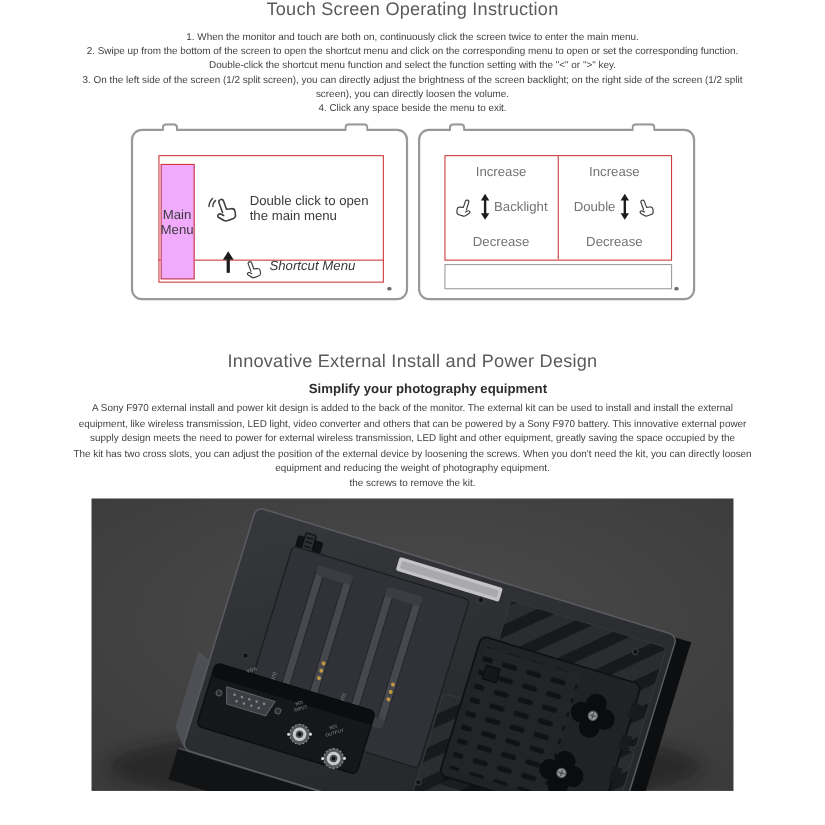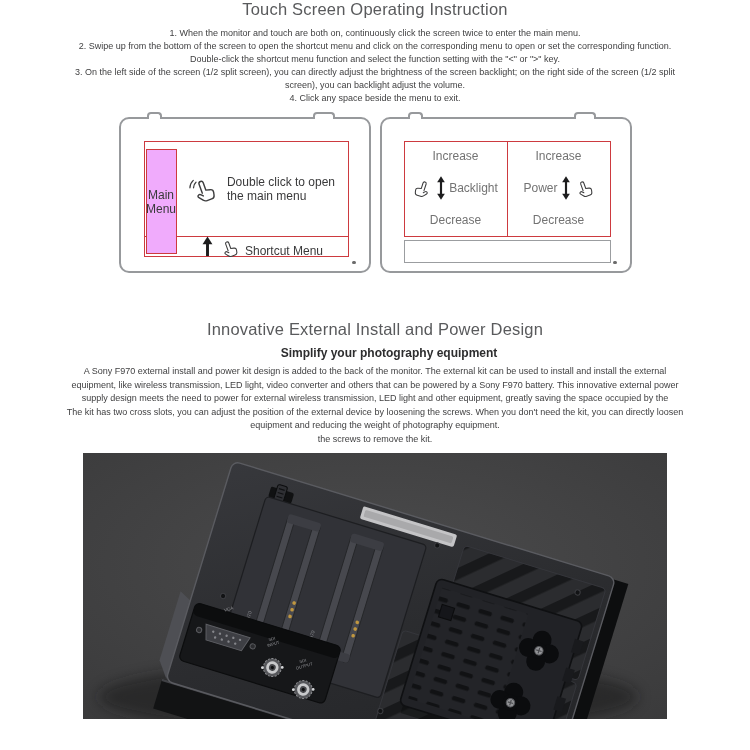--- a/index.html
+++ b/index.html
@@ -15,21 +15,21 @@
   .tab { position:absolute; top:-7px; height:7px; background:#fff; border:2px solid #97999c; border-bottom:none; border-radius:4px 4px 0 0; }
   .tab.a { left:26px; width:15px; }
   .tab.b { right:34px; width:22px; }
   .ab { position:absolute; }
   .red-outer { left:23px; top:22px; width:205px; height:116px; border:1.5px solid #cd3a3f; }
   .red-col   { left:25px; top:30px; width:31px; height:105px; border:1.5px solid #cd3a3f; display:flex; align-items:center; justify-content:center; background:#f0abfc; }
   .menu-txt  { font-size:12px; line-height:14px; color:#3a3a3b; text-align:center; }
   .red-hline { left:23px; top:117px; width:205px; border-top:1.5px solid #cd3a3f; }
   .dbl { left:58px; top:26px; width:168px; height:88px; display:flex; align-items:center; justify-content:center; gap:10px; }
   .dbl .txt { font-size:12px; line-height:14.5px; color:#3a3a3b; }
-  .shortcut { left:56px; top:115px; width:172px; height:24px; display:flex; align-items:flex-end; justify-content:center; gap:6px; font-size:12px; color:#3a3a3b; }
+  .shortcut { left:56px; top:115px; width:172px; height:24px; display:flex; align-items:flex-start; justify-content:center; gap:6px; font-size:12px; color:#3a3a3b;font-style:italic; }
   .pdot { width:3.5px; height:3.5px; border-radius:50%; background:#6b6b6b; right:13px; bottom:7px; }
 
   .red-box { left:22px; top:22px; width:207px; height:96px; border:1.5px solid #cd3a3f; display:flex; }
   .cell { flex:1; display:flex; flex-direction:column; align-items:center; justify-content:space-between;
           padding:7px 0 9px; font-size:12px; color:#737373; }
   .cell.first { border-right:1.5px solid #cd3a3f; }
   .cell .mid { display:flex; align-items:center; gap:3px; }
   .gray-bar { left:22px; top:121px; width:207px; height:23px; border:1.5px solid #9b9da0; }
 
   .i-hand { width:20px; height:20px; transform:rotate(-20deg); }
@@ -70,21 +70,21 @@
   </defs>
 </svg>
 
 <div class="sec1">
   <div class="sec-title">Touch Screen Operating Instruction</div>
   <div class="instr">
     <div class="line">1. When the monitor and touch are both on, continuously click the screen twice to enter the main menu.</div>
     <div class="line">2. Swipe up from the bottom of the screen to open the shortcut menu and click on the corresponding menu to open or set the corresponding function.</div>
     <div class="line">Double-click the shortcut menu function and select the function setting with the "&lt;" or "&gt;" key.</div>
     <div class="line">3. On the left side of the screen (1/2 split screen), you can directly adjust the brightness of the screen backlight; on the right side of the screen (1/2 split</div>
-    <div class="line">screen), you can backlight adjust the volume.</div>
+    <div class="line">screen), you can directly loosen the volume.</div>
     <div class="line">4. Click any space beside the menu to exit.</div>
   </div>
 
   <div class="diagrams">
 
     <div class="monitor">
       <i class="tab a"></i>
       <i class="tab b"></i>
       <div class="ab red-outer"></div>
       <div class="ab red-hline"></div>
@@ -129,21 +129,21 @@
             <svg class="i-varrow" viewBox="0 0 12 30">
                 <use href="#varrowg"></use>
               </svg>
             <span>Backlight</span>
           </span>
           <span>Decrease</span>
         </div>
         <div class="cell">
           <span>Increase</span>
           <span class="mid">
-            <span>Power</span>
+            <span>Double</span>
             <svg class="i-varrow" viewBox="0 0 12 30">
                 <use href="#varrowg"></use>
               </svg>
             <svg class="i-hand" viewBox="0 0 32 32">
                 <use href="#handg"></use>
               </svg>
           </span>
           <span>Decrease</span>
         </div>
       </div>

